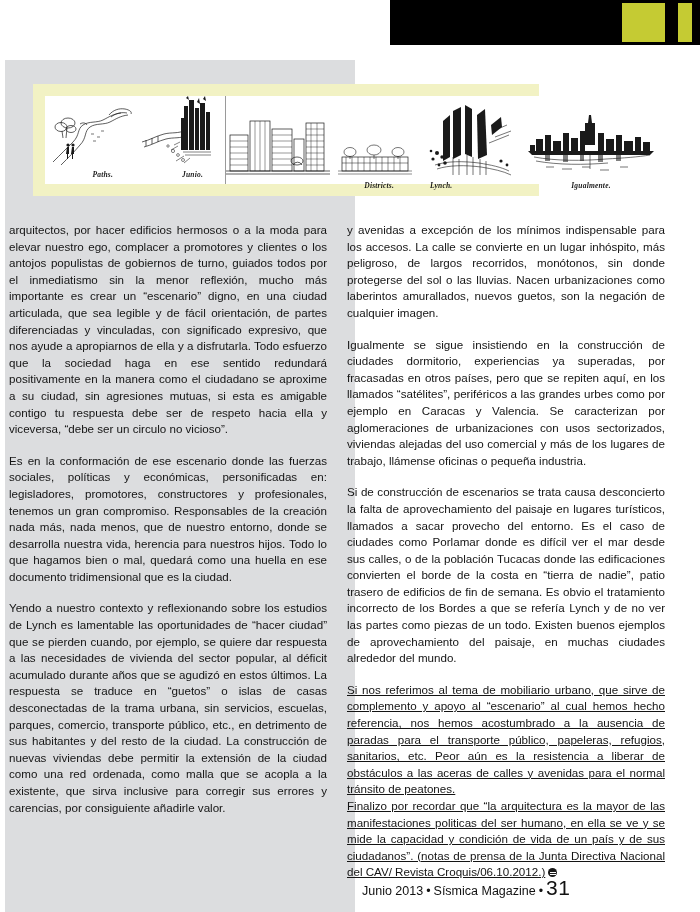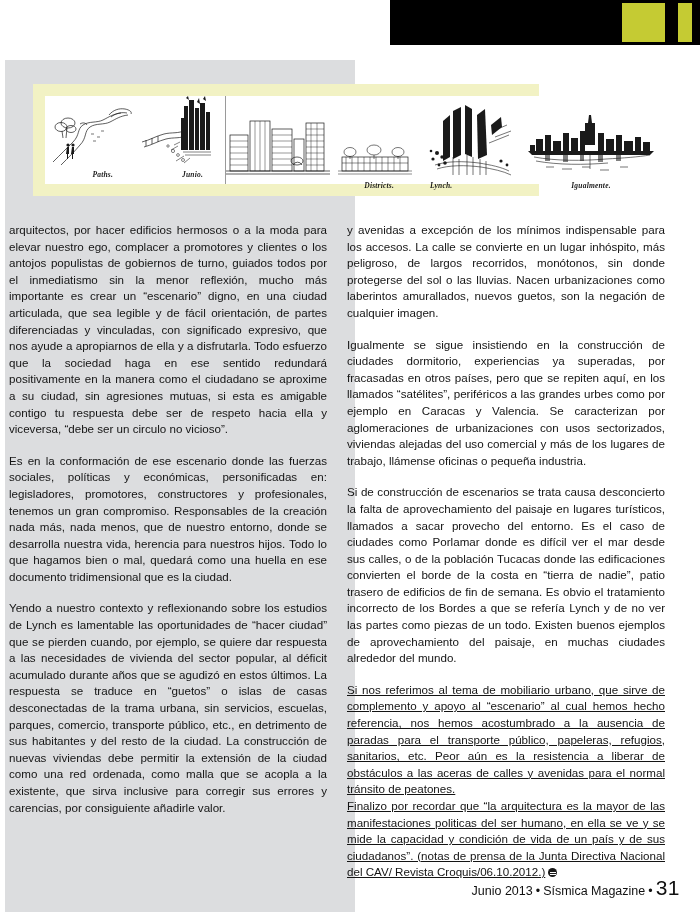--- a/index.html
+++ b/index.html
@@ -165,21 +165,20 @@
     background: #ffffff;
     box-shadow: 0 2px 0 #ffffff;
   }
 
   
   .footer {
     position: absolute;
     left: 362px;
     top: 876px;
     width: 318px;
-    text-align: right;
     font-family: "Liberation Sans", sans-serif;
     font-size: 12.5px;
     color: #111111;
     white-space: nowrap;
   }
   .footer .pageno {
     font-size: 21px;
     letter-spacing: 0.5px;
   }
   .footer .dot { margin: 0 3px; }

